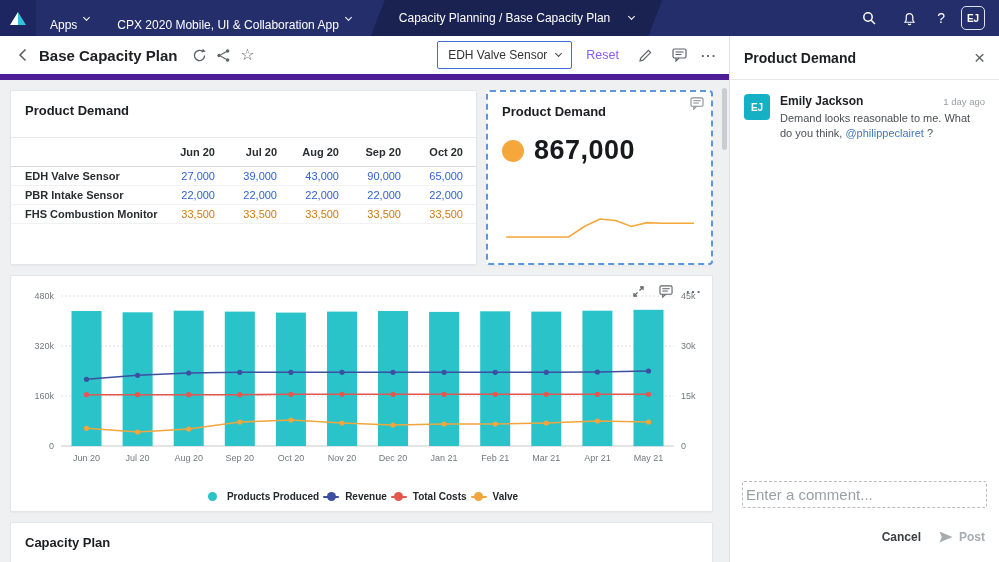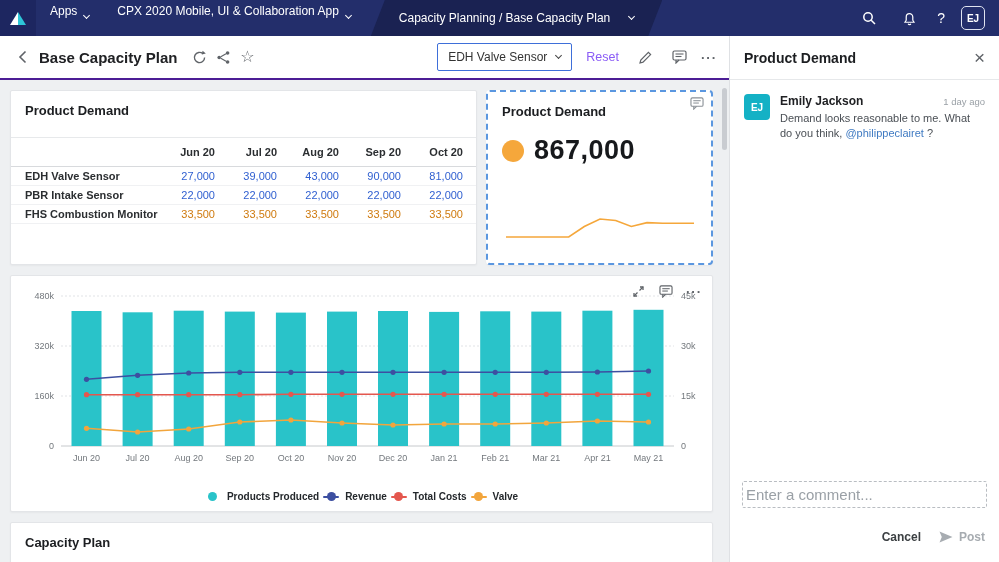--- a/index.html
+++ b/index.html
@@ -2,29 +2,29 @@
 <html><head>
 <meta charset="utf-8">
 <style>
   * { box-sizing: border-box; margin: 0; padding: 0; }
   html, body { width: 999px; height: 562px; overflow: hidden; }
   body { font-family: "Liberation Sans", sans-serif; position: relative; background: #eef0f2; color: #202124; }
 
   
   .navbar { position: absolute; top: 0; left: 0; right: 0; height: 36px; background: #232e6b; display: flex; align-items: center; color: #fff; font-size: 12px; z-index: 30; }
   .logo { width: 36px; height: 36px; display: flex; align-items: center; justify-content: center; background: #1d2660; cursor: pointer; }
-  .nav-item { display: flex; align-items: flex-end; gap: 7px; padding: 17px 14px; height: 20px; cursor: pointer; white-space: nowrap; }
+  .nav-item { display: flex; align-items: flex-start; gap: 7px; padding: 17px 14px; height: 20px; cursor: pointer; white-space: nowrap; }
   .nav-crumb { display: flex; align-items: center; gap: 19px; padding: 0 28px; height: 36px; background: #1a2252; clip-path: polygon(14px 0, 100% 0, calc(100% - 14px) 100%, 0 100%); margin-left: 6px; cursor: pointer; white-space: nowrap; }
   .nav-right { margin-left: auto; display: flex; align-items: center; gap: 16px; padding-right: 14px; }
   .chev { display: inline-block; width: 5px; height: 5px; border-right: 1.5px solid currentColor; border-bottom: 1.5px solid currentColor; transform: rotate(45deg); margin-top: -3px; }
   .nav-avatar { width: 24px; height: 24px; border: 1.5px solid #dfe3f0; border-radius: 5px; display: flex; align-items: center; justify-content: center; font-size: 10px; font-weight: 700; cursor: pointer; }
   .help-glyph { font-size: 14px; cursor: pointer; }
 
   
-  .toolbar { position: absolute; top: 36px; left: 0; width: 729px; height: 44px; background: #fff; border-bottom: 2px solid #4c1d95; display: flex; align-items: center; padding: 0 12px; z-index: 20; }
+  .toolbar { position: absolute; top: 36px; left: 0; width: 729px; height: 44px; background: #fff; border-bottom: 6px solid #4c1d95; display: flex; align-items: center; padding: 0 12px; z-index: 20; }
   .back-btn { display: flex; align-items: center; padding: 4px 6px; cursor: pointer; }
   .page-title { font-size: 15px; font-weight: 700; color: #202124; margin: 0 10px 0 6px; white-space: nowrap; }
   .tb-icon { display: flex; align-items: center; justify-content: center; width: 24px; height: 24px; cursor: pointer; color: #5f6368; }
   .star-glyph { font-size: 16px; color: #5f6368; line-height: 1; }
   .tb-controls { margin-left: auto; display: flex; align-items: center; gap: 10px; }
   .dropdown { height: 28px; border: 1px solid #3e6fd9; border-radius: 2px; background: #fff; display: flex; align-items: center; gap: 9px; padding: 0 10px; font-size: 12px; color: #333; cursor: pointer; white-space: nowrap; }
   .dropdown .chev { color: #444; }
   .reset-link { color: #8b5cf6; font-size: 12.5px; cursor: pointer; margin: 14px 4px; }
   .dots { font-size: 13px; font-weight: 700; color: #5f6368; letter-spacing: 1px; cursor: pointer; }
 
@@ -188,21 +188,21 @@
           <div class="tcell head">Sep 20</div>
           <div class="tcell head">Oct 20</div>
         </div>
       <div>
           <div class="trow">
         <div class="tlabel">EDH Valve Sensor</div>
         <div class="tcell val-blue">27,000</div>
             <div class="tcell val-blue">39,000</div>
             <div class="tcell val-blue">43,000</div>
             <div class="tcell val-blue">90,000</div>
-            <div class="tcell val-blue">81,000</div>
+            <div class="tcell val-blue">65,000</div>
       </div>
           <div class="trow">
         <div class="tlabel">PBR Intake Sensor</div>
         <div class="tcell val-blue">22,000</div>
             <div class="tcell val-blue">22,000</div>
             <div class="tcell val-blue">22,000</div>
             <div class="tcell val-blue">22,000</div>
             <div class="tcell val-blue">22,000</div>
       </div>
           <div class="trow">

